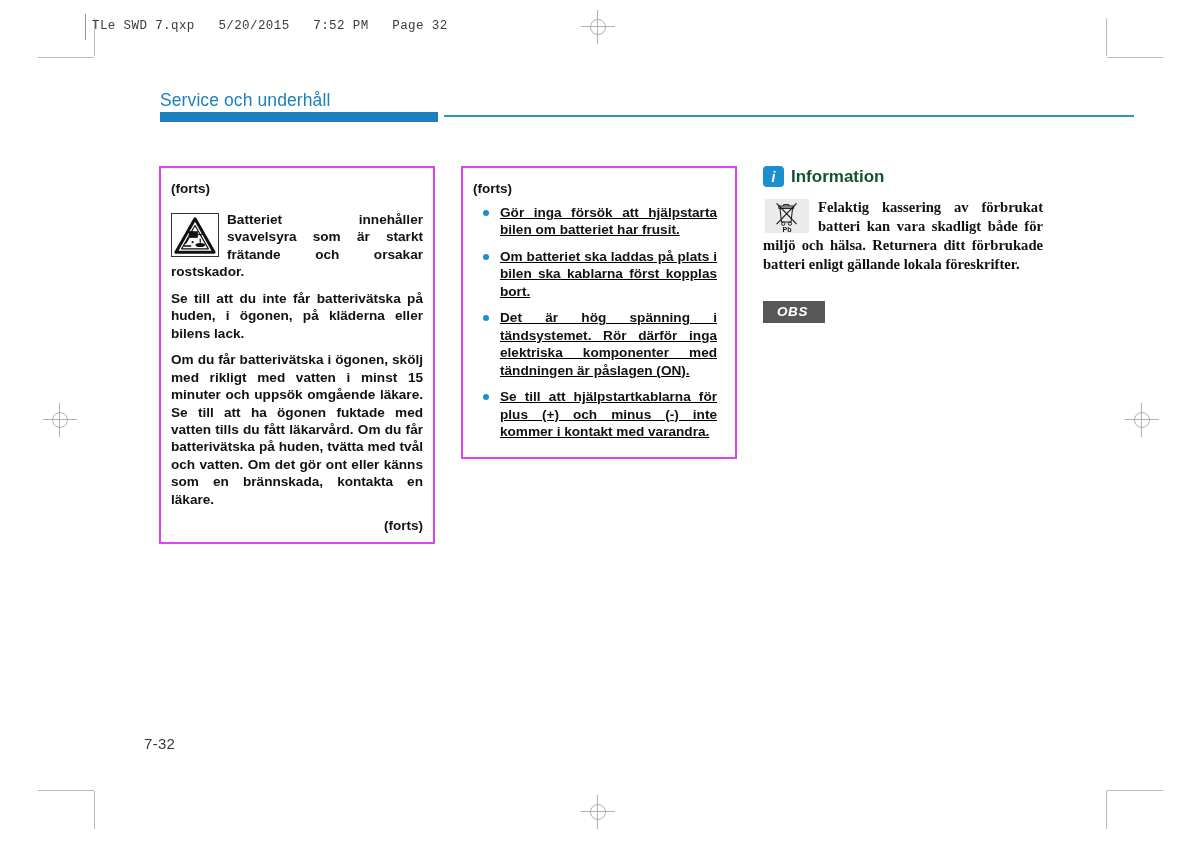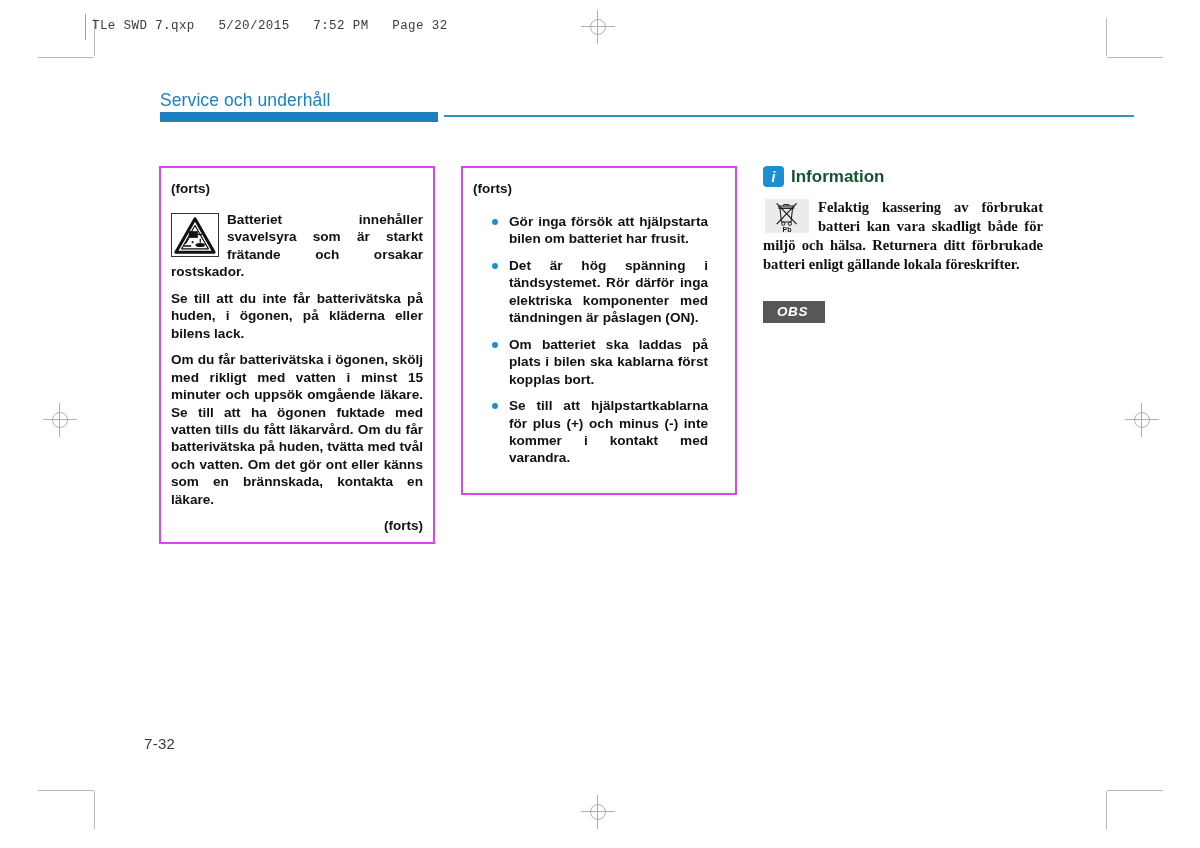--- a/index.html
+++ b/index.html
@@ -117,22 +117,23 @@
     border: 1px solid #333;
     box-sizing: border-box;
     background: #fff;
   }
   .icon-para .bodytext { margin-bottom: 0; }
   .clearfix::after { content: ""; display: block; clear: both; }
 
   
   ul.bullets {
     list-style: none;
-    margin: 17px;
+    margin: 8px;
     padding: 0;
+    text-decoration: underline;
   }
   ul.bullets li {
     position: relative;
     padding-left: 19px;
     font-size: 13.6px;
     font-weight: bold;
     line-height: 1.285;
     color: #111;
     text-align: justify;
     text-justify: inter-word;
@@ -298,25 +299,25 @@
 
     <p class="forts">(forts)</p>
 
     <ul class="bullets">
       <li>
         <span class="dot"></span>
         <span>Gör inga försök att hjälpstarta bilen om batteriet har frusit.</span>
       </li>
       <li>
         <span class="dot"></span>
-        <span>Det är hög spänning i tändsystemet. Rör därför inga elektriska komponenter med tändningen är påslagen (ON).</span>
+        <span>Om batteriet ska laddas på plats i bilen ska kablarna först kopplas bort.</span>
       </li>
       <li>
         <span class="dot"></span>
-        <span>Om batteriet ska laddas på plats i bilen ska kablarna först kopplas bort.</span>
+        <span>Det är hög spänning i tändsystemet. Rör därför inga elektriska komponenter med tändningen är påslagen (ON).</span>
       </li>
       <li>
         <span class="dot"></span>
         <span>Se till att hjälpstartkablarna för plus (+) och minus (-) inte kommer i kontakt med varandra.</span>
       </li>
     </ul>
   </div>
 </div>
 
 <div class="col col3">

